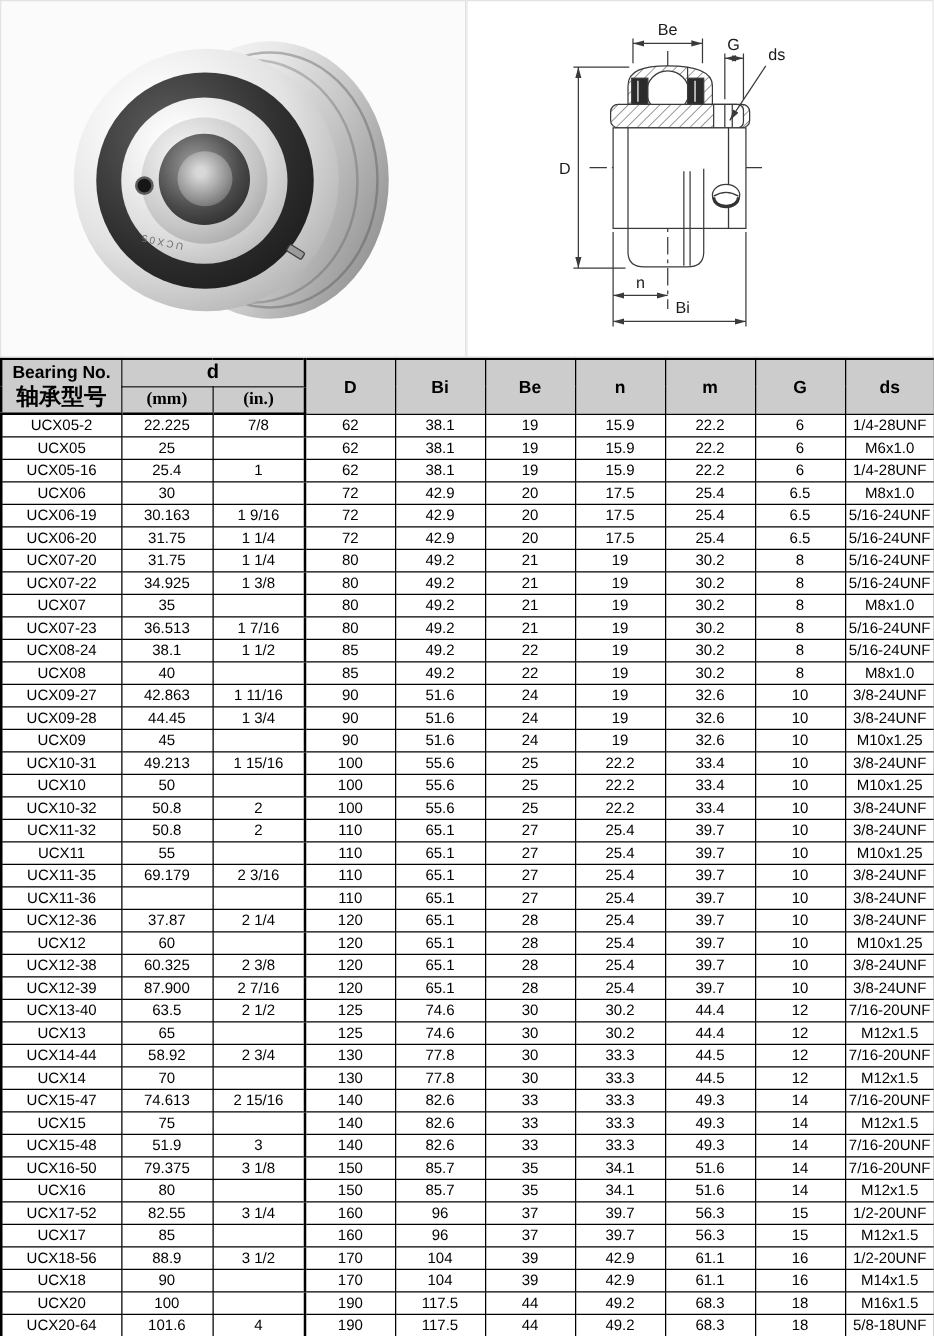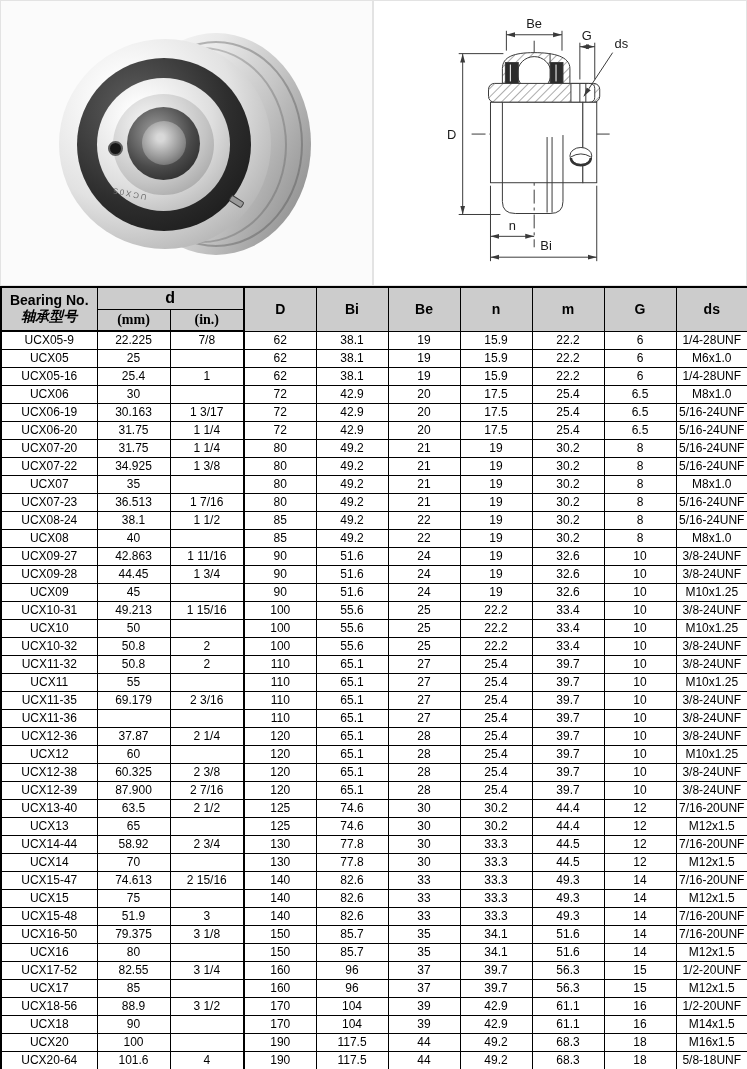--- a/index.html
+++ b/index.html
@@ -45,21 +45,21 @@
   .engraving{position:absolute;left:98px;top:188px;width:60px;text-align:center;
     font-size:8px;letter-spacing:2px;color:#6f6f6f;transform:rotate(192deg);}
 
   
   table.spec{border-collapse:collapse;table-layout:fixed;width:747px;
     border:2px solid var(--table_border);}
   .spec th,.spec td{border:1px solid var(--table_border);padding:0;text-align:center;
     vertical-align:middle;overflow:hidden;white-space:nowrap;}
   .spec thead th{background:var(--header_bg);font-weight:bold;font-size:14px;height:22px;}
   .spec th.bno{font-size:14px;border-bottom:2px solid var(--table_border);margin-left:23px;}
-  .spec th.bno .zh{font-size:14px;font-style:italic;}
+  .spec th.bno .zh{font-size:18px;}
   .spec th.dgroup{font-size:16px;border-right:2px solid var(--table_border);}
   .spec th.serif{font-family:"Liberation Serif","DejaVu Serif",serif;font-size:14px;}
   .spec th.din{border-right:2px solid var(--table_border);}
   .spec tr.r2 th{border-bottom:2px solid var(--table_border);margin-left:20px;}
   .spec td{font-size:12px;height:17px;line-height:17px;}
   .spec td:nth-child(3){border-right:2px solid var(--table_border);}
 </style>
 </head>
 <body>
 
@@ -183,21 +183,21 @@
       <th rowspan="2">G</th>
       <th rowspan="2">ds</th>
     </tr>
     <tr class="r2">
       <th class="serif">(mm)</th>
       <th class="serif din">(in.)</th>
     </tr>
   </thead>
   <tbody>
       <tr>
-        <td>UCX05-9</td>
+        <td>UCX05-2</td>
         <td>22.225</td>
         <td>7/8</td>
         <td>62</td>
         <td>38.1</td>
         <td>19</td>
         <td>15.9</td>
         <td>22.2</td>
         <td>6</td>
         <td>1/4-28UNF</td>
       </tr>
@@ -233,21 +233,21 @@
         <td>42.9</td>
         <td>20</td>
         <td>17.5</td>
         <td>25.4</td>
         <td>6.5</td>
         <td>M8x1.0</td>
       </tr>
       <tr>
         <td>UCX06-19</td>
         <td>30.163</td>
-        <td>1 3/17</td>
+        <td>1 9/16</td>
         <td>72</td>
         <td>42.9</td>
         <td>20</td>
         <td>17.5</td>
         <td>25.4</td>
         <td>6.5</td>
         <td>5/16-24UNF</td>
       </tr>
       <tr>
         <td>UCX06-20</td>

